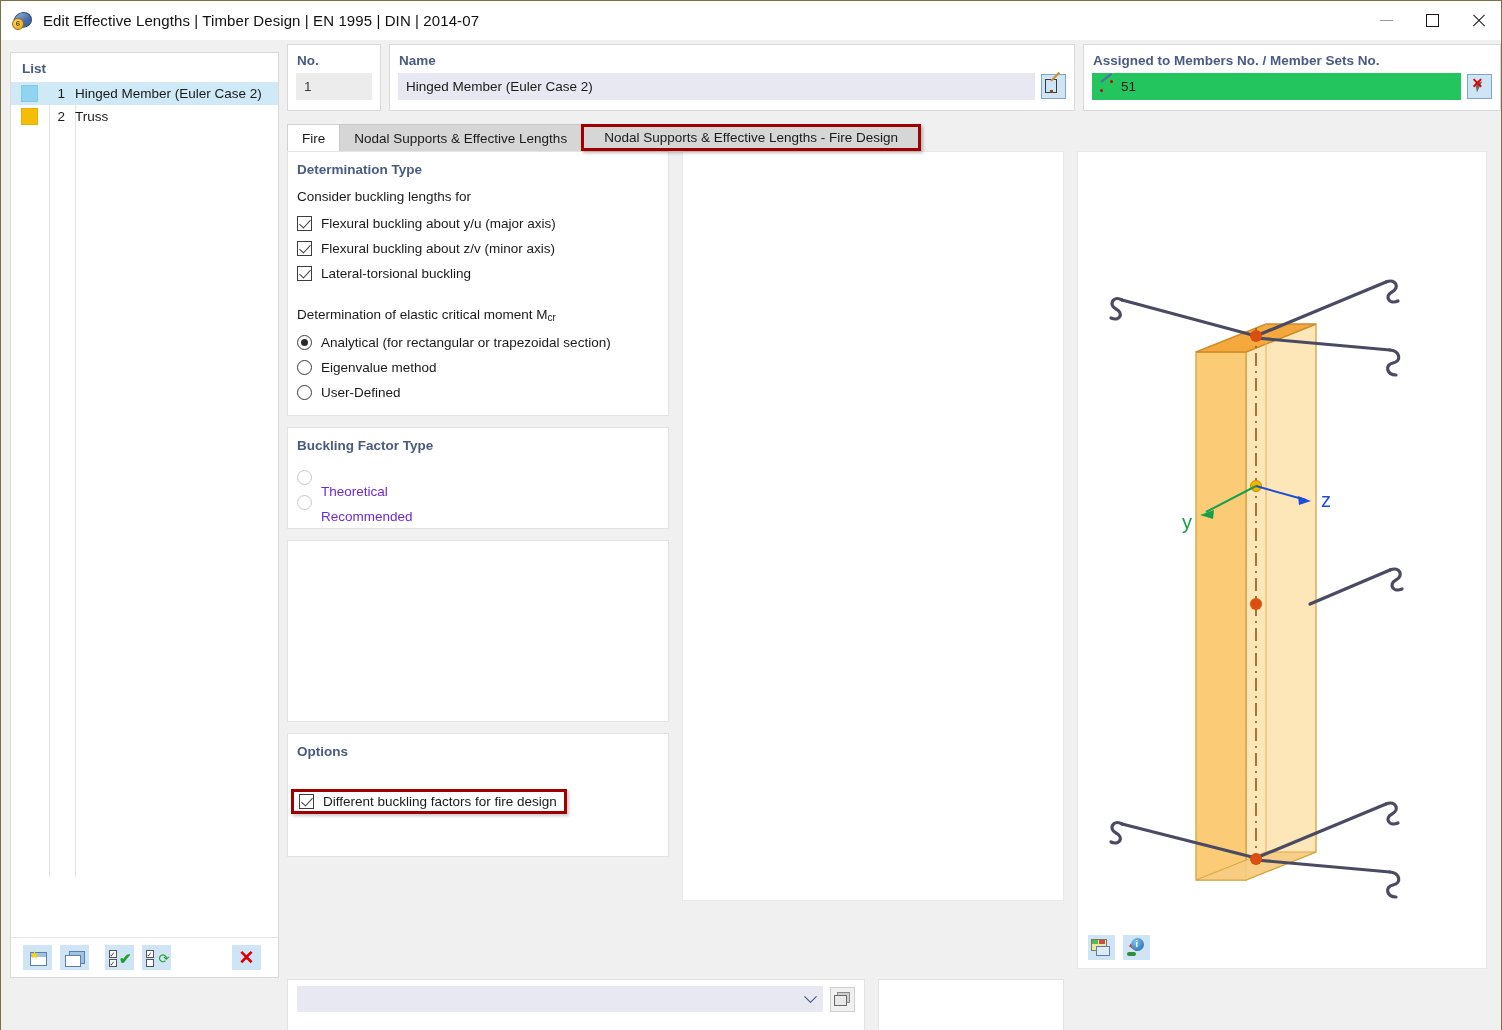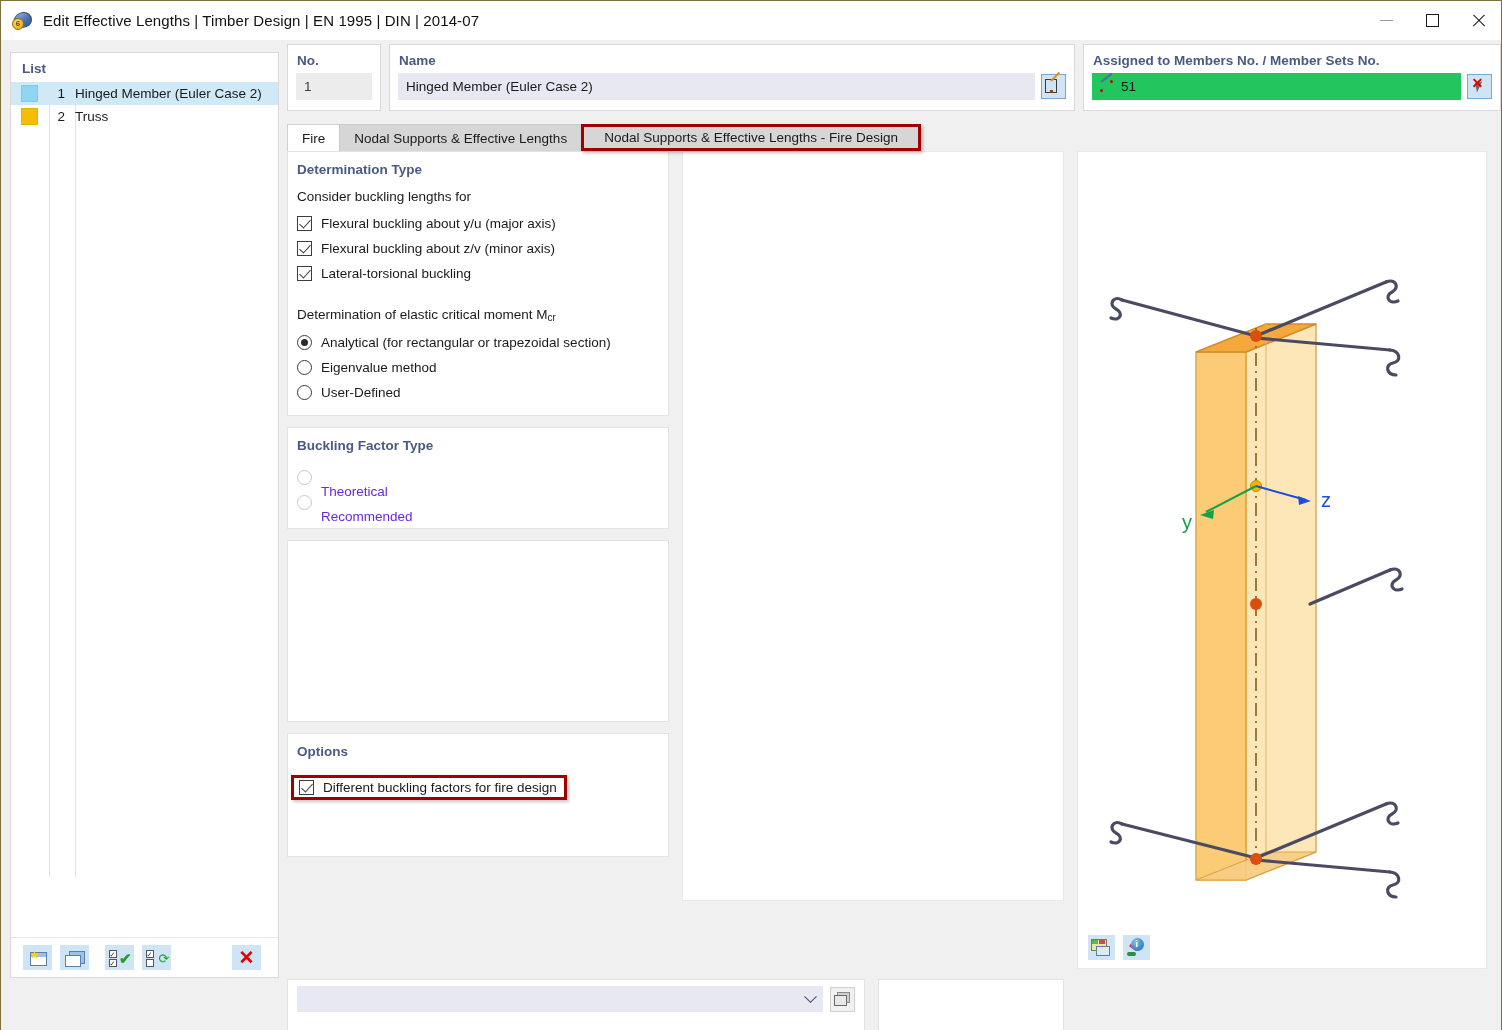--- a/index.html
+++ b/index.html
@@ -451,21 +451,21 @@
                   <span class="dim">Recommended</span>
                 </div>
               </div>
             </div>
 
             <div class="group" style="height:182px;"></div>
 
             <div class="group" style="height:124px;">
               <div class="group-title">Options</div>
               <div class="group-inner" style="padding-top:14px;">
-                <div class="check-row" style="margin-top:2px;">
+                <div class="check-row" style="margin-top:16px;">
                   <span class="opt-highlight">
                     <span class="cbox checked"></span>
                     <span>Different buckling factors for fire design</span>
                   </span>
                 </div>
               </div>
             </div>
           </div>
 
           <div class="col-mid">

